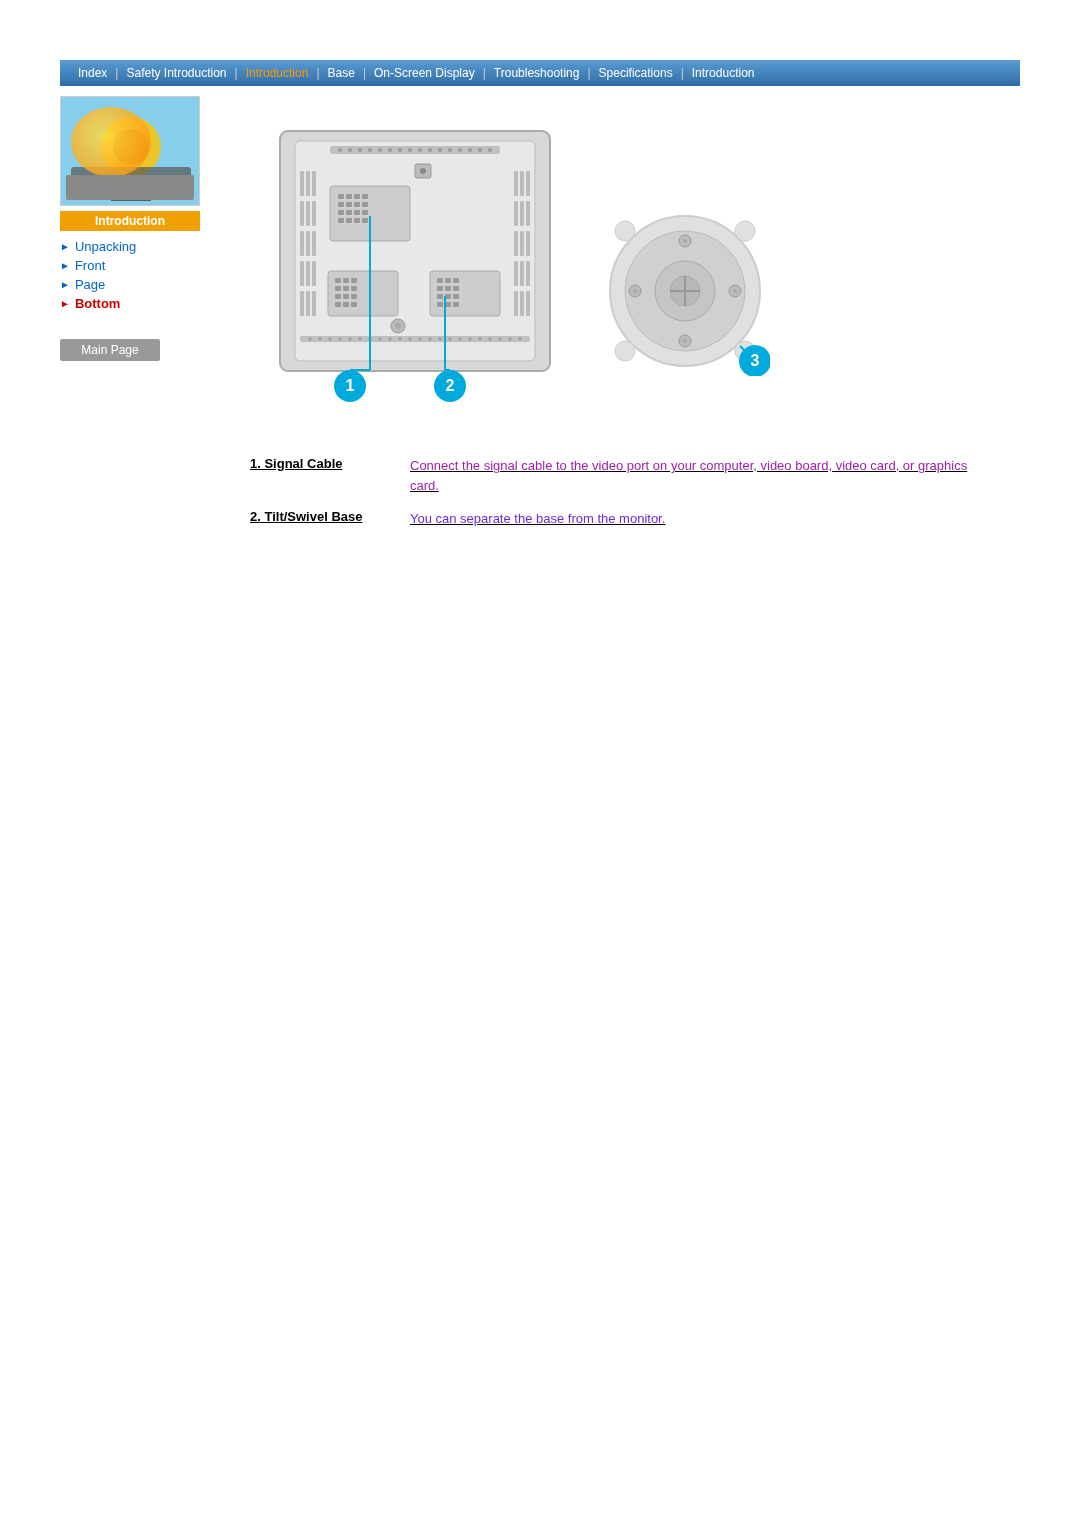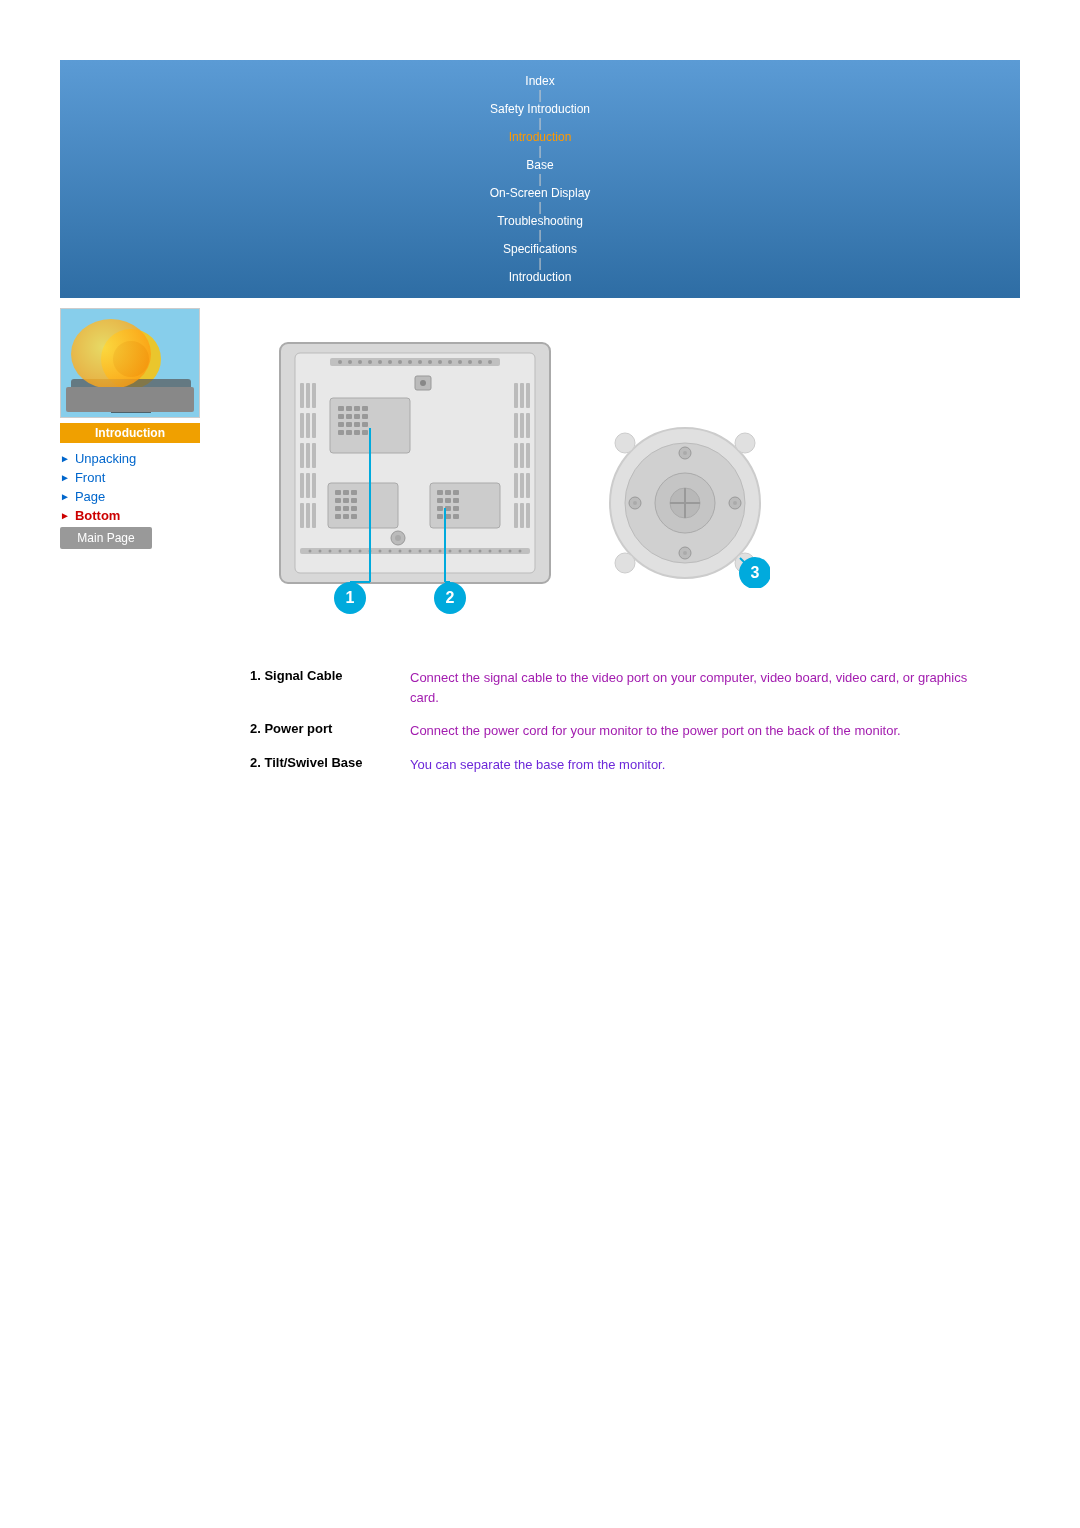--- a/index.html
+++ b/index.html
@@ -1,27 +1,26 @@
 <!DOCTYPE html>
 <html><head>
   <meta charset="utf-8">
   <style>
     * { margin: 0; padding: 0; box-sizing: border-box; }
     body { background: #fff; font-family: Arial, sans-serif; font-size: 13px; color: #000; width: 1080px; min-height: 1528px; }
 
     
     .nav-bar {
       background: linear-gradient(to bottom, #5b9bd5, #2e6da4);
-      padding: 14px 10px;
+      padding: 6px 10px;
       display: flex;
       align-items: center;
       flex-wrap: nowrap;
       gap: 0;
       margin: 60px 60px 0 60px;
-      flex-direction: column;
     }
     .nav-item {
       color: #fff;
       font-size: 12px;
       text-decoration: none;
       padding: 0 8px;
       cursor: pointer;
       white-space: nowrap;
     }
     .nav-item.active {
@@ -100,22 +99,22 @@
     .sidebar-nav-item.active-item .arrow {
       color: #cc0000;
     }
     .main-page-btn {
       background: #999;
       color: #fff;
       border: none;
       padding: 4px 4px;
       font-size: 12px;
       cursor: pointer;
-      margin-top: 0;
-      width: 92px;
+      margin-top: 24px;
+      width: 100px;
       border-radius: 2px;
     }
 
     
     .content {
       flex: 1;
       padding: 10px 20px;
     }
 
     
@@ -123,20 +122,21 @@
       display: flex;
       align-items: flex-end;
       gap: 20px;
       margin-bottom: 20px;
       padding: 10px;
     }
 
     
     .labels-section {
       padding: 0 10px;
+      text-decoration: underline;
     }
     .label-row {
       display: flex;
       margin-bottom: 14px;
       align-items: flex-start;
     }
     .label-term {
       font-weight: bold;
       font-size: 13px;
       min-width: 160px;
@@ -395,23 +395,19 @@
         <line x1="140" y1="140" x2="148" y2="148" stroke="#00aadd" stroke-width="2"></line>
       </svg>
     </div>
 
     <div class="labels-section">
       <div class="label-row">
         <span class="label-term">1. Signal Cable</span>
         <span class="label-desc">Connect the signal cable to the video port on your computer, video board, video card, or graphics card.</span>
       </div>
       <div class="label-row">
-        <span class="label-term">2. Power port</span>
-        <span class="label-desc">Connect the power cord for your monitor to the power port on the back of the monitor.</span>
-      </div>
-      <div class="label-row">
         <span class="label-term">2. Tilt/Swivel Base</span>
         <span class="label-desc link-color">You can separate the base from the monitor.</span>
       </div>
     </div>
 
   </div>
 </div>
 
 </body></html>

